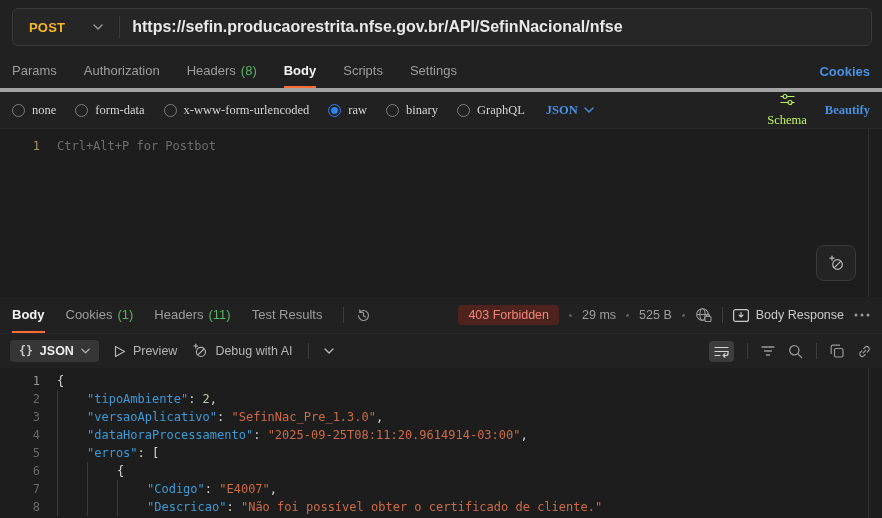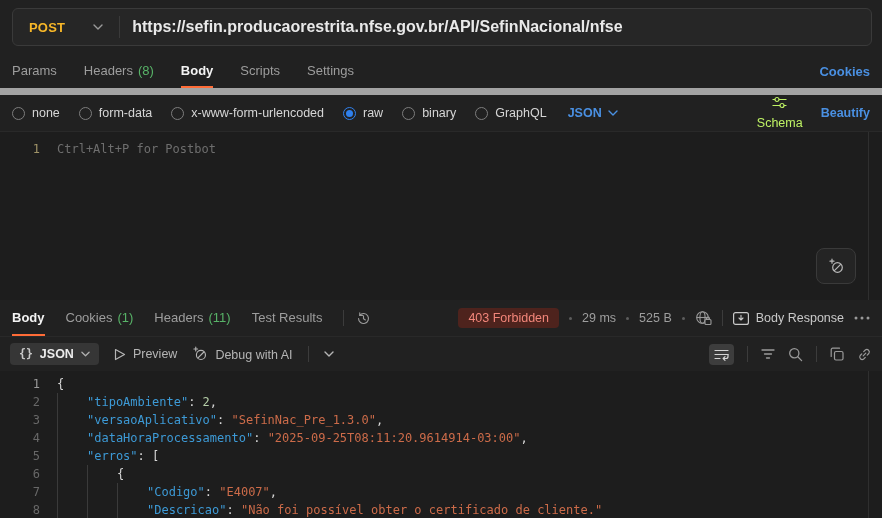--- a/index.html
+++ b/index.html
@@ -24,30 +24,30 @@
   .url-input{flex:1;background:transparent;border:none;outline:none;color:#e9e9e9;
     font-size:16px;font-weight:600;padding:0 12px;font-family:"Liberation Sans",sans-serif;}
   .send-group{display:flex;height:38px;border-radius:6px;overflow:hidden;flex-shrink:0;}
   .send-main{width:64px;background:#0d6ccd;color:#fff;font-weight:700;font-size:13.5px;
     display:flex;align-items:center;justify-content:center;cursor:pointer;border:none;}
   .send-split{width:1px;background:#0a57a6;}
   .send-chev{width:29px;background:#0d6ccd;color:#dce9f8;display:flex;align-items:center;
     justify-content:center;cursor:pointer;}
 
   
-  .req-tabs{display:flex;align-items:stretch;height:34px;padding:0 12px;border-bottom:7px solid #a3a3a3;
+  .req-tabs{display:flex;align-items:stretch;height:34px;padding:0 12px;border-bottom:4px solid #a3a3a3;
     font-size:13px;color:#9d9d9d;}
   .tab{display:flex;align-items:center;gap:5px;margin-right:27px;cursor:pointer;
     border-bottom:2px solid transparent;box-sizing:border-box;}
   .tab .count{color:#58b368;}
   .tab.active{color:#f3f3f3;font-weight:600;border-bottom-color:#ff6c37;}
   .cookies-link{margin-left:auto;align-self:center;color:#4a90e2;font-weight:600;cursor:pointer;}
 
   
-  .body-type-row{display:flex;align-items:center;height:36px;padding:0 12px;font-size:12.5px;color:#d6d6d6;}
+  .body-type-row{display:flex;align-items:center;height:36px;padding:0 12px;font-size:12.5px;color:#d6d6d6;font-family:Liberation Serif, serif;}
   .radio-opt{display:flex;align-items:center;gap:7px;margin-right:19px;cursor:pointer;}
   .radio-circle{width:13px;height:13px;border:1px solid #7d7d7d;border-radius:50%;box-sizing:border-box;
     display:flex;align-items:center;justify-content:center;background:transparent;flex-shrink:0;}
   .radio-opt.selected .radio-circle{border-color:#2f80ed;}
   .radio-opt.selected .radio-circle::after{content:"";width:7px;height:7px;border-radius:50%;background:#2f80ed;}
   .raw-lang{display:flex;align-items:center;gap:6px;color:#4a90e2;font-weight:600;cursor:pointer;margin-left:2px;}
   .row-right{margin-left:auto;display:flex;align-items:center;gap:18px;}
   .schema-btn{display:flex;align-items:center;gap:7px;color:#bef264;cursor:pointer;flex-direction:column;}
   .beautify-btn{color:#4a90e2;font-weight:600;cursor:pointer;}
 
@@ -75,21 +75,21 @@
   .globe-lock{color:#9a9a9a;cursor:pointer;}
   .save-response{display:flex;align-items:center;gap:7px;color:#c9c9c9;font-size:12.5px;cursor:pointer;}
   .more-dots{color:#9a9a9a;cursor:pointer;letter-spacing:1px;}
 
   
   .resp-toolbar{display:flex;align-items:center;height:34px;padding:0 10px;gap:15px;font-size:12.5px;}
   .format-pill{display:flex;align-items:center;gap:7px;background:#363636;border-radius:4px;
     padding:4px 9px;color:#ececec;font-weight:600;cursor:pointer;}
   .format-pill .braces{color:#c9c9c9;font-weight:700;font-family:"DejaVu Sans Mono",monospace;font-size:11.5px;}
   .format-pill .chev{color:#b0b0b0;}
-  .toolbar-btn{display:flex;align-items:flex-end;gap:7px;color:#b5b5b5;cursor:pointer;}
+  .toolbar-btn{display:flex;align-items:center;gap:7px;color:#b5b5b5;cursor:pointer;}
   .toolbar-right{margin-left:auto;display:flex;align-items:center;gap:13px;color:#9a9a9a;}
   .icon-btn{cursor:pointer;display:flex;align-items:center;justify-content:center;}
   .icon-btn.active{background:#3d3d3d;border-radius:4px;padding:4px 5px;color:#d6d6d6;}
 
   
   .resp-editor{position:relative;flex:1;background:#1d1d1d;
     font-family:"DejaVu Sans Mono","Liberation Mono",monospace;font-size:12px;line-height:18px;
     padding-top:4px;overflow:hidden;}
   .code-line{display:flex;white-space:pre;}
   .code-ln{width:40px;text-align:right;color:#686868;padding-right:17px;flex-shrink:0;}
@@ -118,20 +118,23 @@
       <div class="url-sep"></div>
       <input class="url-input" type="text" value="https://sefin.producaorestrita.nfse.gov.br/API/SefinNacional/nfse" style="">
     </div>
   </div>
 
   <div class="req-tabs">
     <div class="tab">
         <span>Params</span>
       </div>
     <div class="tab">
+        <span>Authorization</span>
+      </div>
+    <div class="tab">
         <span>Headers</span>
         <span class="count">(8)</span>
       </div>
     <div class="tab active">
         <span>Body</span>
       </div>
     <div class="tab">
         <span>Scripts</span>
       </div>
     <div class="tab">

